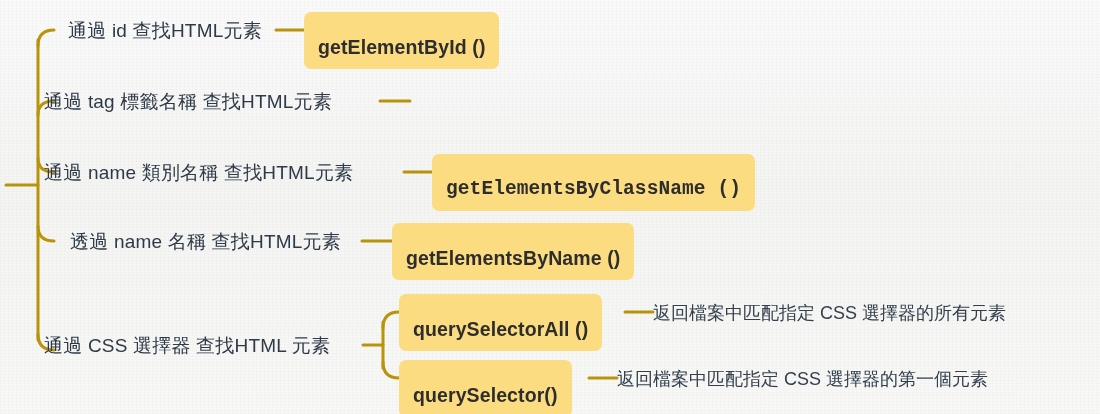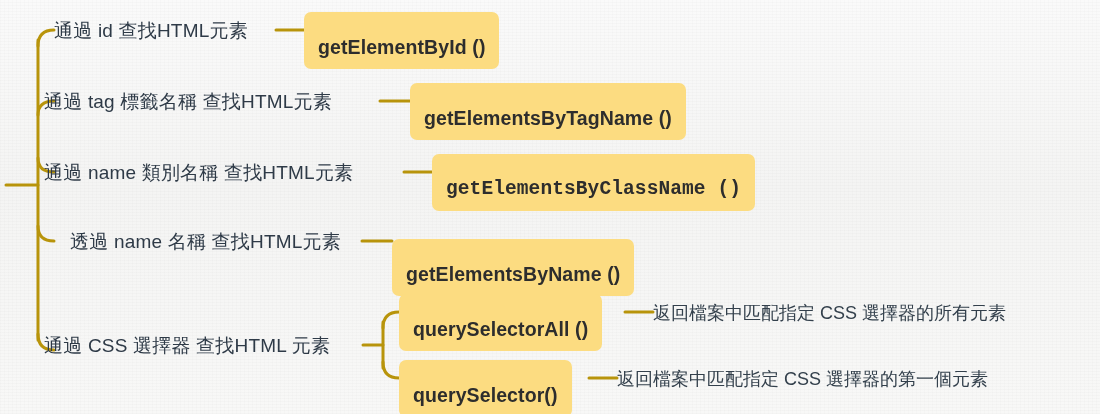--- a/index.html
+++ b/index.html
@@ -110,31 +110,30 @@
       <path d="M 383 322 L 383 368"></path>
       <path d="M 383 328 Q 383 312 399 312"></path>
       <path d="M 383 362 Q 383 378 399 378"></path>
 
       <path d="M 625 312 L 653 312"></path>
 
       <path d="M 589 378 L 617 378"></path>
     </g>
   </svg>
 
-  <div class="node-label" style="left:54px; top:21px;">通過 id 查找HTML元素</div>
+  <div class="node-label" style="left:68px; top:21px;">通過 id 查找HTML元素</div>
   <div class="pill" style="left:304px; top:12px;">getElementById ()</div>
 
   <div class="node-label" style="left:44px; top:92px;">通過 tag 標籤名稱 查找HTML元素</div>
-  <div class="pill" style="left:410px; top:83px;">getElementsByTagName ()</div>
 
   <div class="node-label" style="left:44px; top:163px;">通過 name 類別名稱 查找HTML元素</div>
   <div class="pill" style="left:432px; top:154px;font-family:Liberation Mono, monospace;">getElementsByClassName ()</div>
 
   <div class="node-label" style="left:44px; top:232px;margin-left:26px;">透過 name 名稱 查找HTML元素</div>
-  <div class="pill" style="left:392px; top:223px;margin-top:16px;">getElementsByName ()</div>
+  <div class="pill" style="left:392px; top:223px;">getElementsByName ()</div>
 
   <div class="node-label" style="left:44px; top:336px;">通過 CSS 選擇器 查找HTML 元素</div>
 
   <div class="pill" style="left:399px; top:294px;">querySelectorAll ()</div>
   <div class="desc" style="left:653px; top:304px;text-align:center;">返回檔案中匹配指定 CSS 選擇器的所有元素</div>
 
   <div class="pill" style="left:399px; top:360px;">querySelector()</div>
   <div class="desc" style="left:617px; top:370px;">返回檔案中匹配指定 CSS 選擇器的第一個元素</div>
 
 </div>

